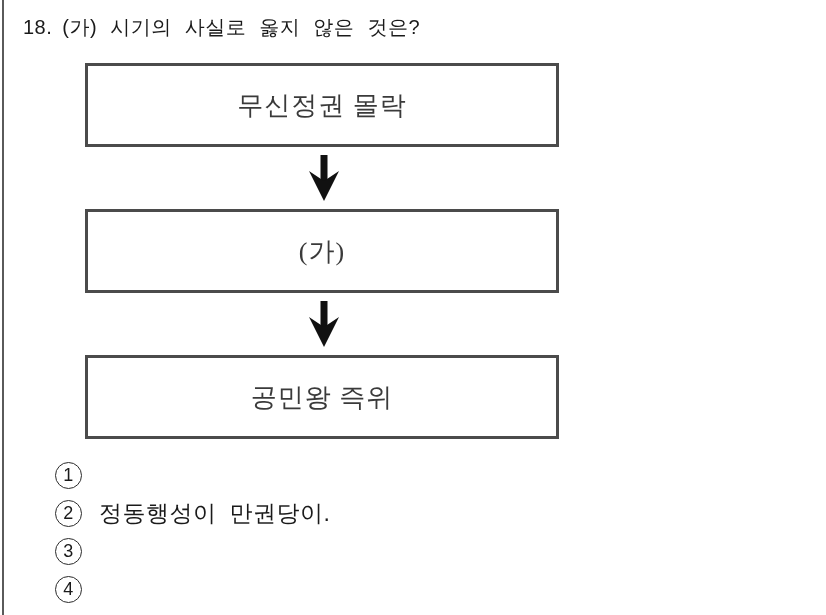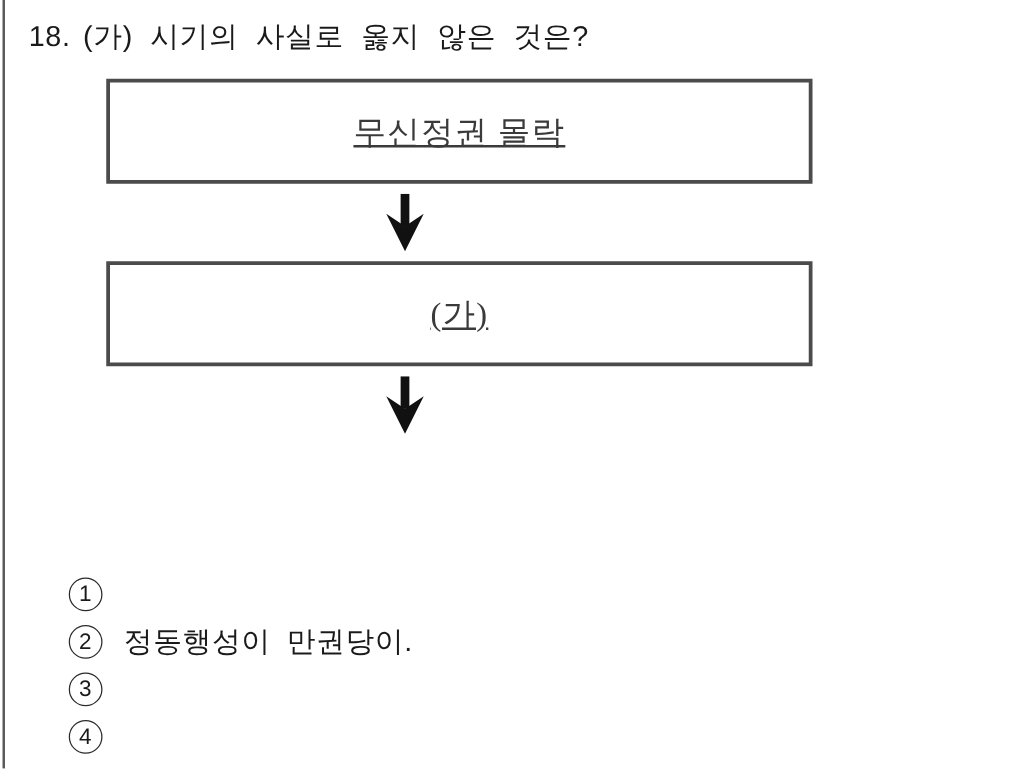--- a/index.html
+++ b/index.html
@@ -21,49 +21,48 @@
     left: 2px;
     top: 0;
     width: 2px;
     height: 615px;
     background: #5a5a5a;
   }
   .question-title {
     position: absolute;
     left: 23px;
     top: 14px;
-    font-size: 23px;
+    font-size: 20px;
     letter-spacing: 0.5px;
     word-spacing: 7px;
     white-space: nowrap;
     color: #1a1a1a;
   }
   .question-title .qnum {
     margin-right: 10px;
   }
   .diagram {
     position: absolute;
     left: 85px;
     top: 63px;
     width: 478px;
   }
   .dbox {
     box-sizing: border-box;
-    width: 565px;
+    width: 474px;
     height: 84px;
     border: 3px solid #4b4b4b;
     background: #ffffff;
     display: flex;
     align-items: center;
     justify-content: center;
     font-family: "Liberation Serif", "DejaVu Serif", serif;
     font-size: 26px;
     letter-spacing: 1px;
     color: #3a3a3a;
-    text-decoration: underline;
   }
   .arrow-wrap {
     height: 62px;
     display: flex;
     align-items: center;
     justify-content: center;
   }
   .options {
     position: absolute;
     left: 55px;
@@ -123,20 +122,23 @@
       <span>(가)</span>
     </div>
 
     <div class="arrow-wrap">
       <svg width="32" height="46" viewBox="0 0 32 46" aria-hidden="true">
         <rect x="12.5" y="0" width="7" height="26" fill="#111111"></rect>
         <polygon points="1,16 16,46 31,16 16,26" fill="#111111"></polygon>
       </svg>
     </div>
 
+    <div class="dbox">
+      <span>공민왕 즉위</span>
+    </div>
 
   </div>
 
   <div class="options">
 
     <div class="option">
       <span class="marker">1</span>
     </div>
 
     <div class="option">

